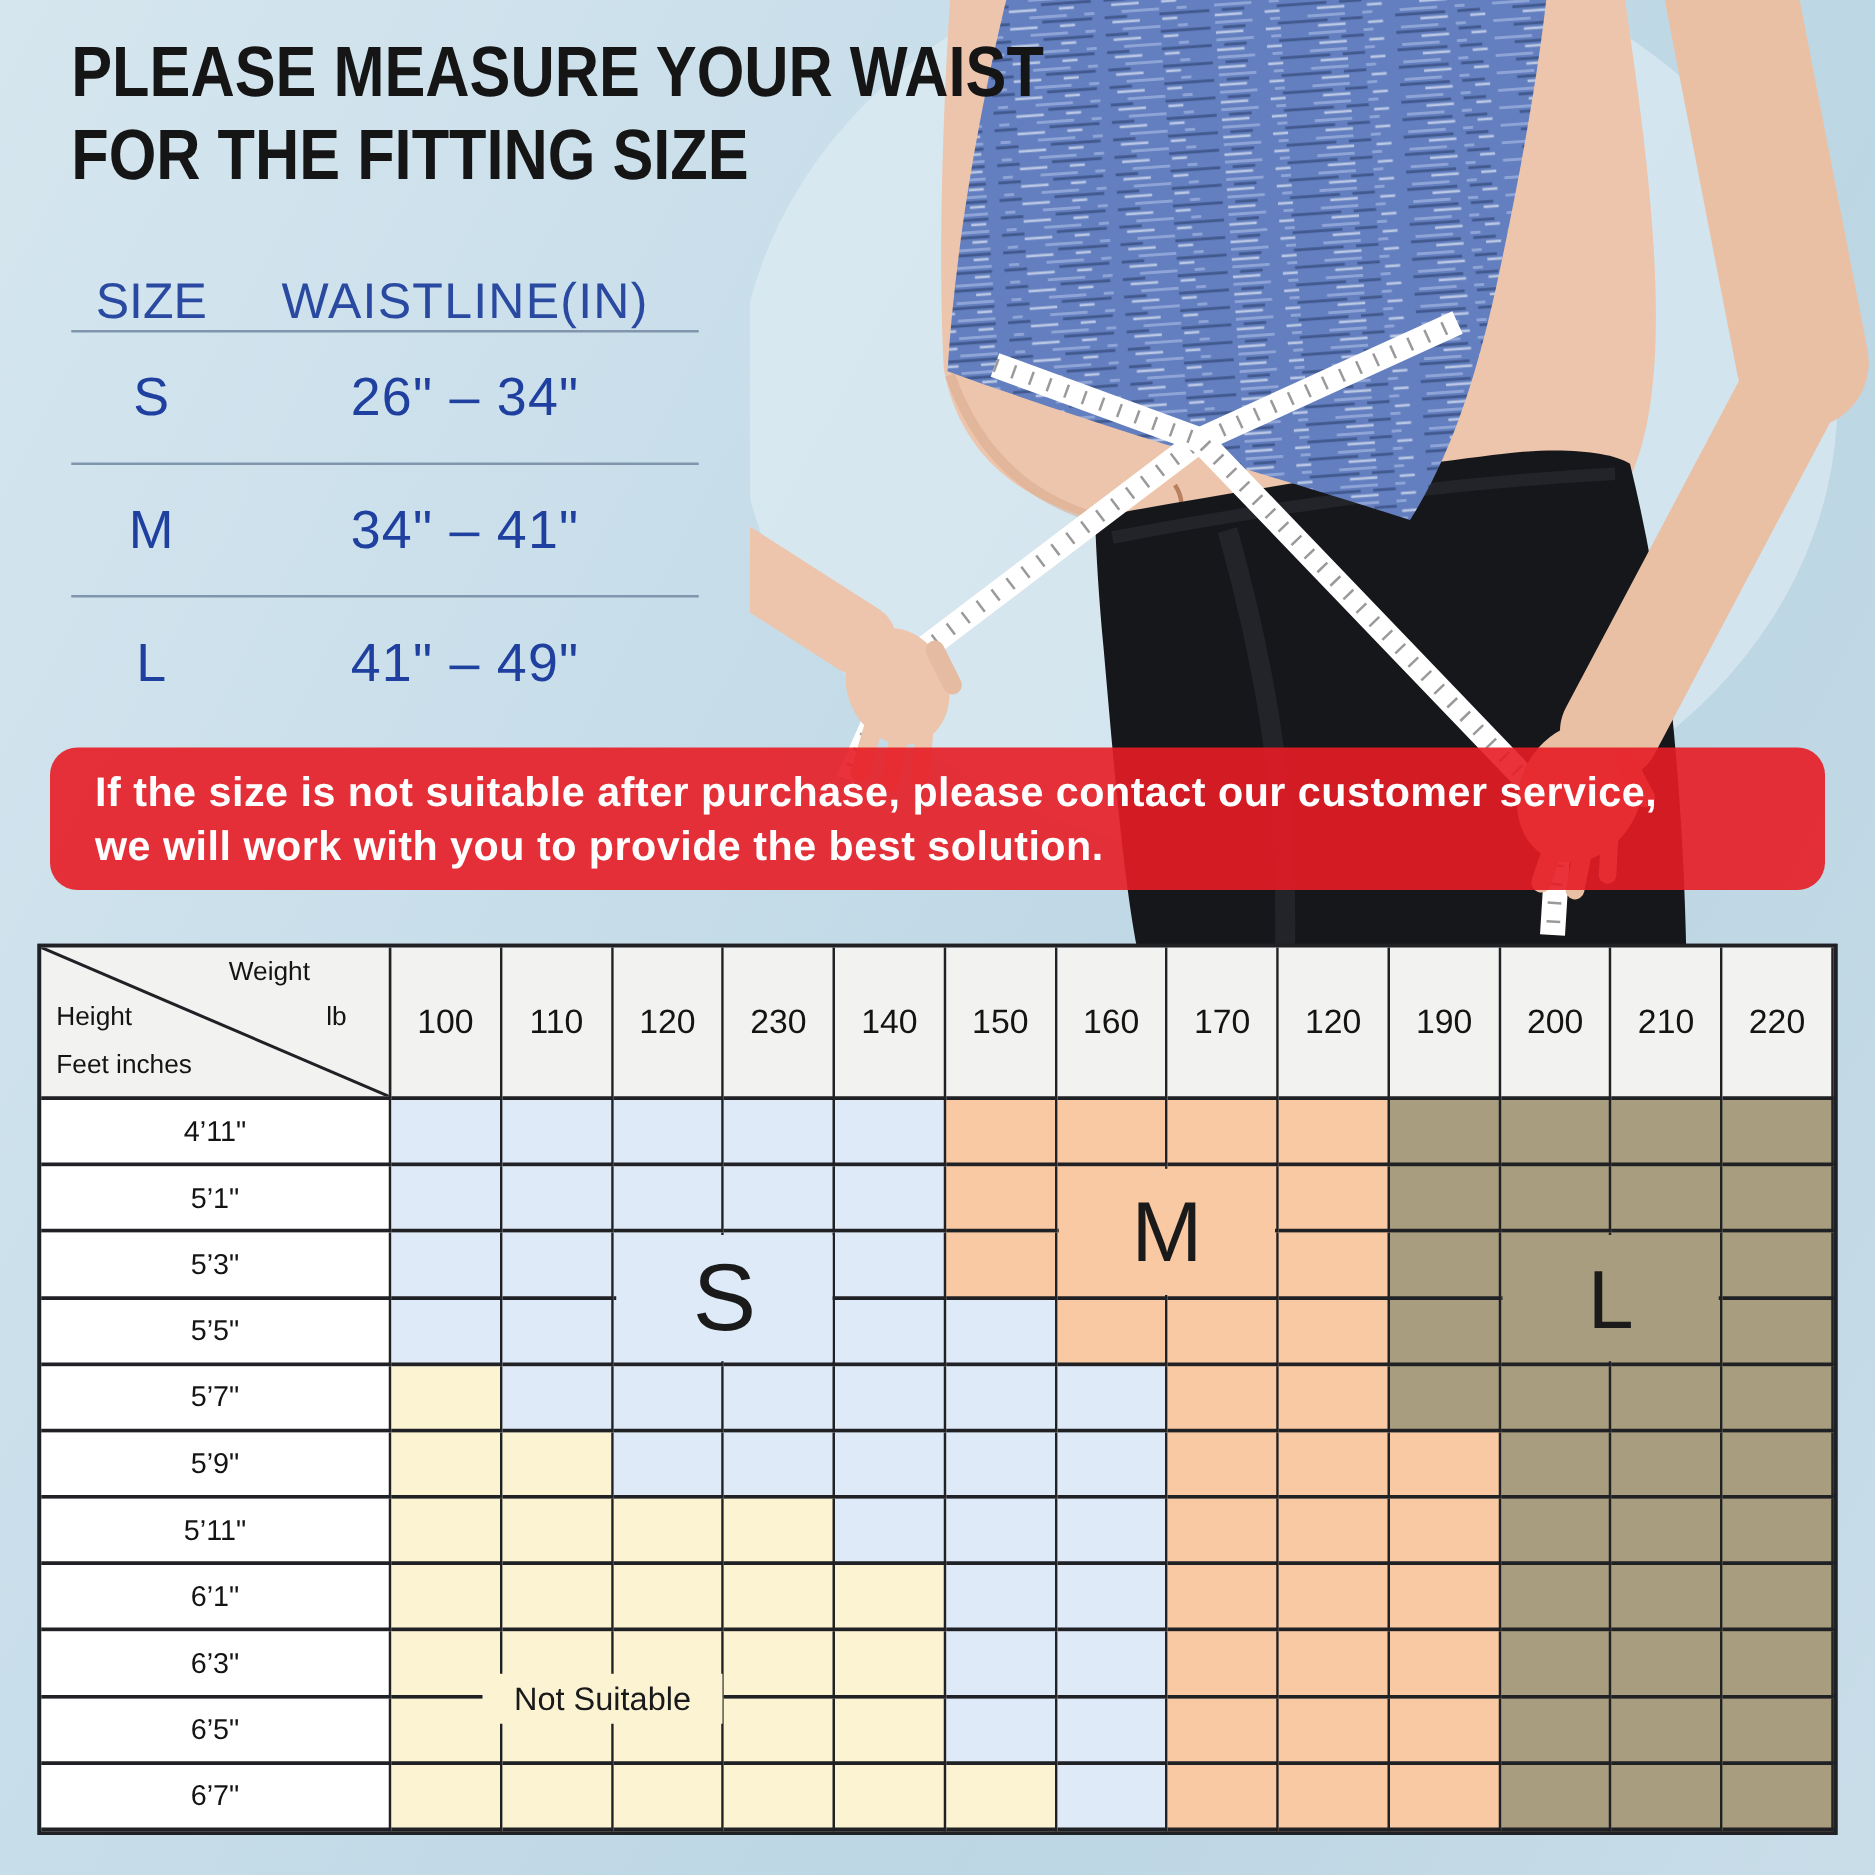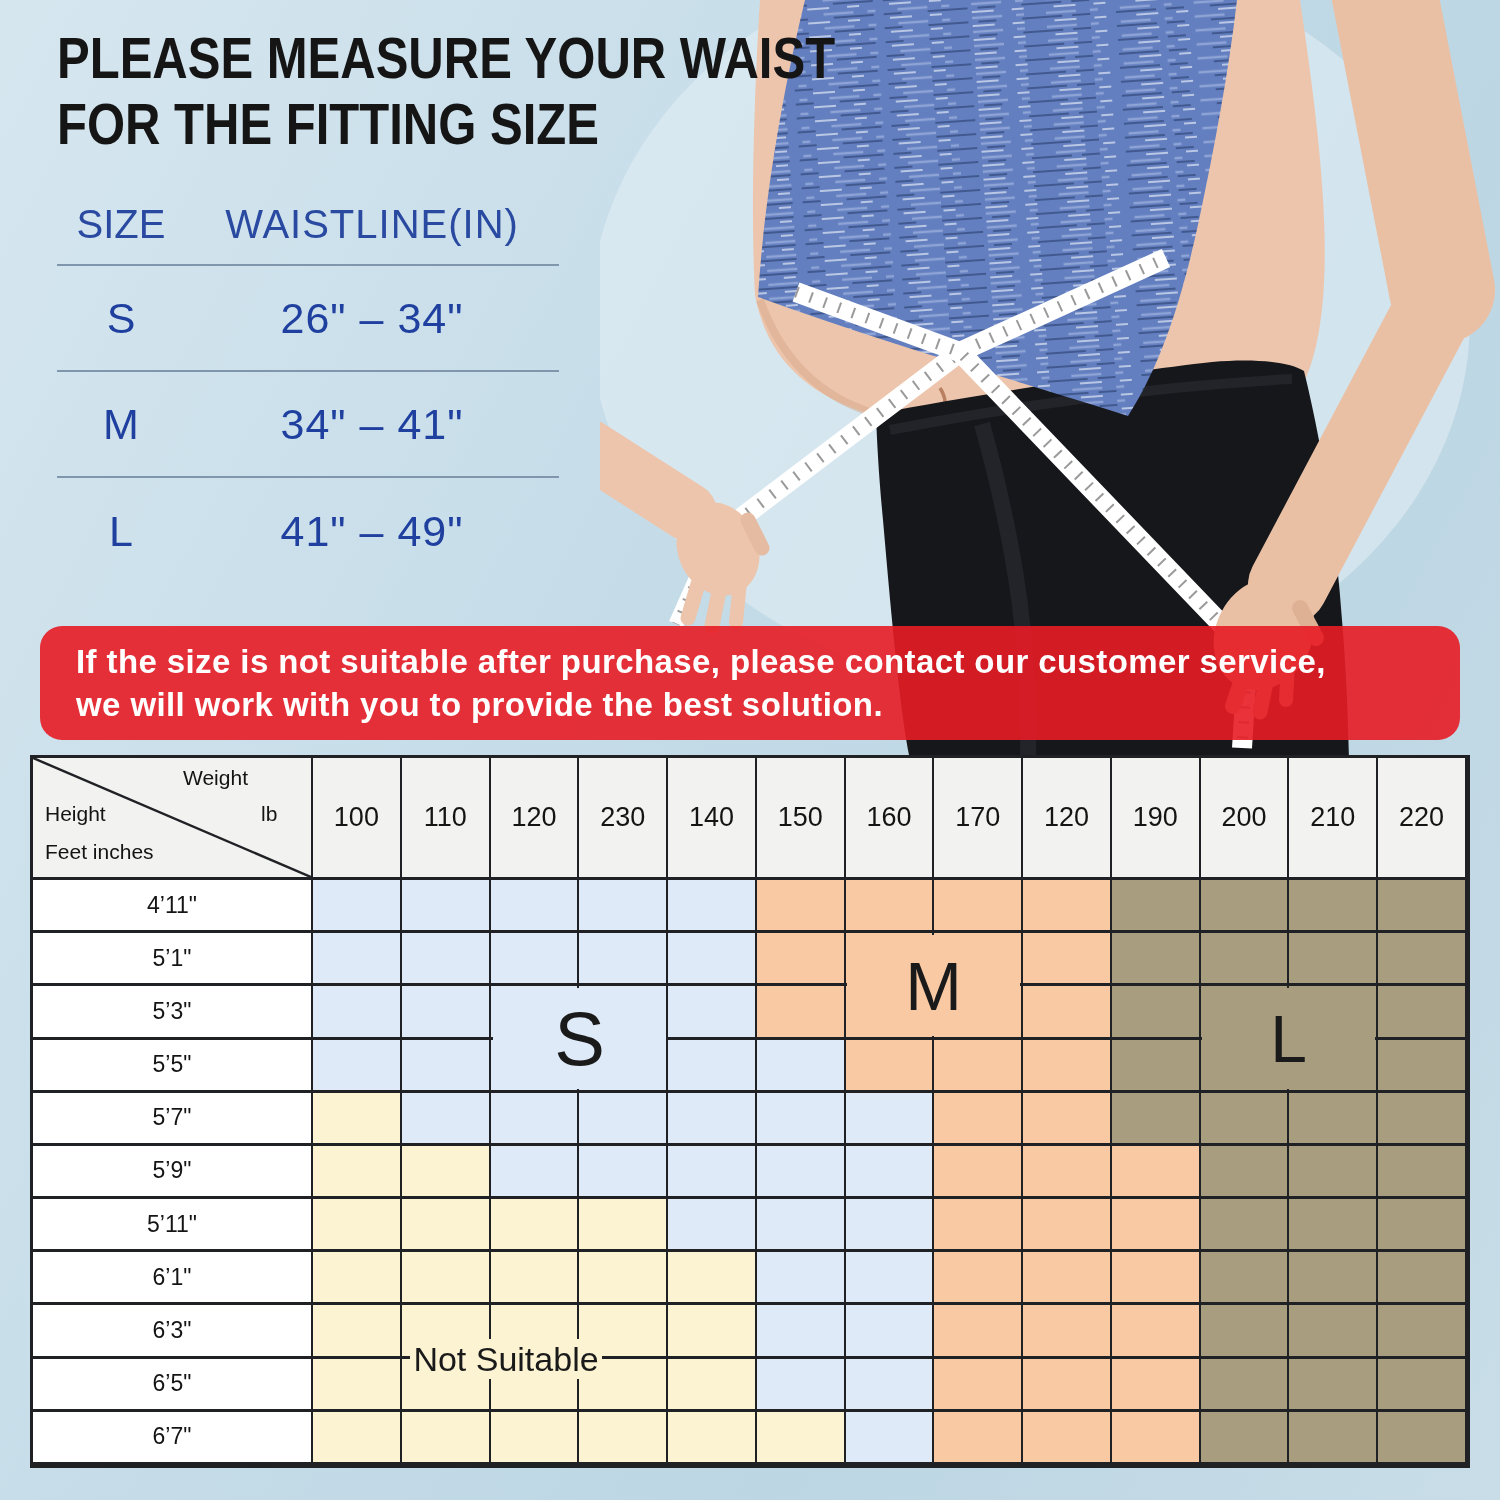--- a/index.html
+++ b/index.html
@@ -12,33 +12,33 @@
   
   .photo { position:absolute; left:600px; top:0; width:900px; height:760px; z-index:1; }
   
   .heading {
     position:absolute; left:57px; top:26px; z-index:3;
     font-size:57px; line-height:1.15; font-weight:800; color:#151515;
     transform:scaleX(.86); transform-origin:left top; white-space:nowrap;
   }
   
   .size-table { position:absolute; left:57px; top:202px; width:502px; z-index:3; }
-  .st-header { display:flex; align-items:flex-start; height:64px;
+  .st-header { display:flex; align-items:flex-end; height:64px;
     border-bottom:2px solid #7f96ac; color:#2a4aa1; font-size:40px; }
   .st-row { display:flex; align-items:center; height:106px;
     border-bottom:2px solid #7f96ac; color:#20409f; font-size:43px; }
   .st-row:last-child { border-bottom:none; }
   .st-c1 { width:128px; text-align:center; }
   .st-c2 { flex:1; text-align:center; letter-spacing:1px; }
   
   .notice {
     position:absolute; left:40px; top:598px; width:1420px; height:114px; z-index:4;
     background:rgba(231,28,37,.9); border-radius:22px; color:#ffffff;
     display:flex; flex-direction:column; justify-content:center;
-    padding-left:36px; font-size:33px; line-height:43px; font-weight:600; letter-spacing:.4px;margin-top:28px;
+    padding-left:36px; font-size:33px; line-height:43px; font-weight:600; letter-spacing:.4px;
   }
   
   .fit-table { position:absolute; left:30px; top:755px; width:1440px; height:713px; z-index:5; }
   .fit-grid {
     width:100%; height:100%; display:grid;
     grid-template-columns:280px repeat(13,1fr);
     grid-template-rows:122px repeat(11,1fr);
     border:3px solid #202125; background:#202125;
   }
   .cell { border-right:2px solid #202125; border-bottom:3px solid #202125;
@@ -55,21 +55,21 @@
   .corner svg.diag { position:absolute; left:0; top:0; width:100%; height:100%; }
   .corner span { position:absolute; font-size:21px; }
   .cw { top:8px;  left:150px; }
   .cl { top:44px; left:228px; }
   .ch { top:44px; left:12px; }
   .cf { top:82px; left:12px; }
   .patch { position:absolute; display:flex; align-items:center; justify-content:center; color:#1a1a1a; }
   .patch-s  { left:463px;  top:233px; width:173px; height:101px; background:#dfeaf8; font-size:76px; }
   .patch-m  { left:817px;  top:180px; width:173px; height:101px; background:#f8c9a3; font-size:68px; }
   .patch-l  { left:1172px; top:233px; width:173px; height:101px; background:#a89d7e; font-size:66px; }
-  .patch-ns { left:380px;  top:584px; width:192px; height:40px;  background:#fbf3d2; font-size:34px; }
+  .patch-ns { left:356px;  top:584px; width:192px; height:40px;  background:#fbf3d2; font-size:26px; }
 </style>
 </head>
 <body>
 
 <div class="canvas">
 
   <svg class="photo" viewBox="0 0 900 760" aria-hidden="true">
     <defs>
       <pattern id="heather" width="900" height="14" patternUnits="userSpaceOnUse" patternTransform="rotate(-4)">
         <rect width="900" height="14" fill="#637fc0"></rect>

